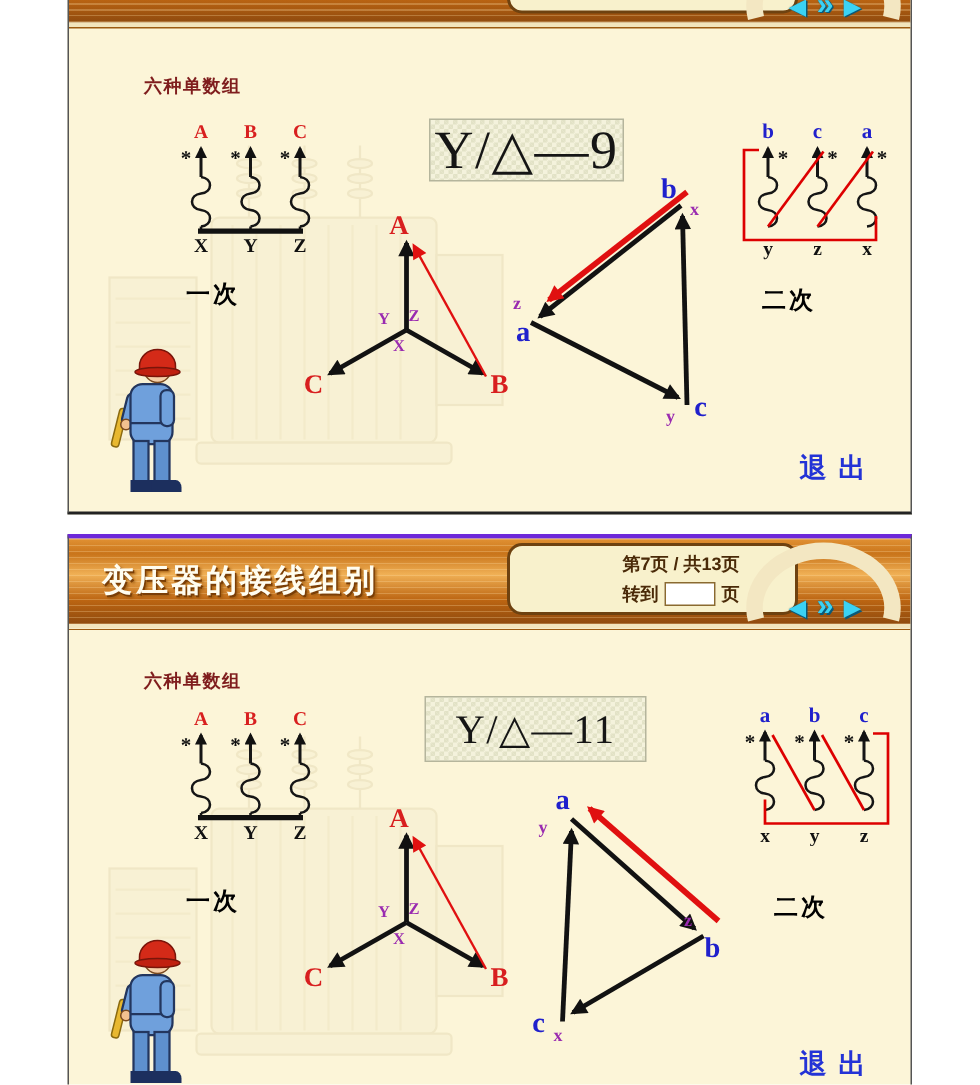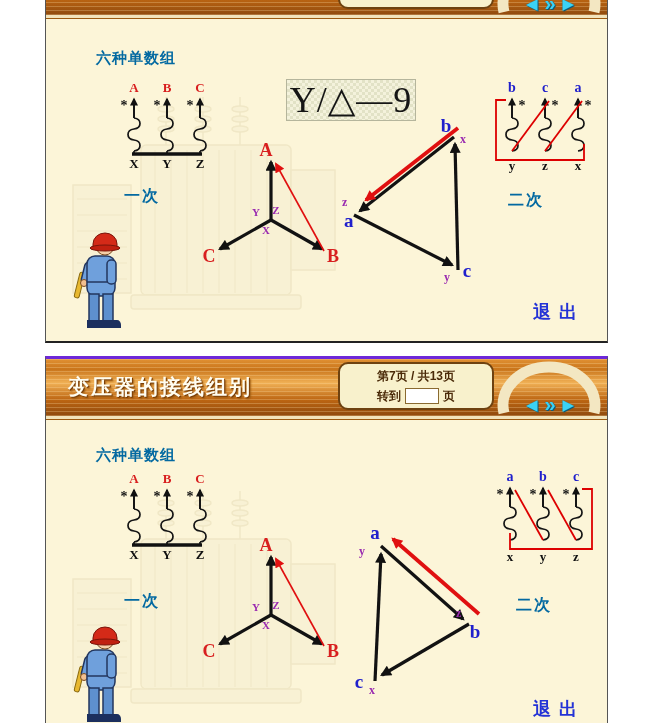--- a/index.html
+++ b/index.html
@@ -24,36 +24,36 @@
   }
   #slide1 .tbar{top:-42px;}
   #slide2 .tbar{top:0;}
   .tbar-title{
     position:absolute;left:22px;top:14px;font-size:21px;font-weight:bold;letter-spacing:2px;
     color:#FFFDF0;text-shadow:1px 1px 0 #7A3E06,2px 2px 2px #9C5A10;
   }
   .tbar-panel{
     position:absolute;left:292px;top:3px;width:152px;height:44px;
     background:#F8F1CC;border:2px solid #6E4210;border-radius:10px;
-    display:flex;flex-direction:column;justify-content:center;gap:3px;
+    display:flex;flex-direction:column;justify-content:center;gap:3px;padding-left:38px;
   }
   .tbar-panel .line{display:flex;align-items:center;justify-content:center;
     font-size:12px;font-weight:bold;color:#4A2A08;gap:4px;}
   .goto-input{width:28px;height:14px;border:1px solid #8A6A30;background:#fff;padding:0 2px;font-size:11px;}
   .navarc{position:absolute;left:448px;top:0;width:110px;height:57px;}
   .navbtns{
     position:absolute;left:452px;top:34px;width:104px;display:flex;justify-content:center;
     align-items:center;gap:7px;color:#3BD2F4;
     text-shadow:1px 1px 0 #0A5A7A,0 0 1px #076286;
   }
   .navbtns .arr{font-size:15px;cursor:pointer;}
   .navbtns .skip{font-size:20px;font-weight:bold;cursor:pointer;}
   
-  .group-label{position:absolute;font-size:15px;font-weight:600;color:#0369a1;letter-spacing:1px;}
-  .side-label{position:absolute;font-size:16px;font-weight:600;color:#0369a1;letter-spacing:2px;}
+  .group-label{position:absolute;font-size:12px;font-weight:600;color:#7f1d1d;letter-spacing:1px;}
+  .side-label{position:absolute;font-size:16px;font-weight:600;color:#000000;letter-spacing:2px;}
   .connbox{
     position:absolute;display:flex;align-items:center;justify-content:center;
     background-color:#F4F2DC;
     background-image:
       linear-gradient(45deg,#E2E2C6 25%,rgba(0,0,0,0) 25%,rgba(0,0,0,0) 75%,#E2E2C6 75%),
       linear-gradient(45deg,#E2E2C6 25%,rgba(0,0,0,0) 25%,rgba(0,0,0,0) 75%,#E2E2C6 75%);
     background-size:6px 6px;background-position:0 0,3px 3px;
     border:1px solid #B5B59C;
     font-family:"Liberation Serif",serif;font-size:36px;color:#151515;letter-spacing:1px;
   }
@@ -354,20 +354,21 @@
     <text class="wl-red" x="53" y="12" text-anchor="middle">B</text>
     <text class="wl-red" x="86" y="12" text-anchor="middle">C</text>
     <text class="star" x="10" y="30" text-anchor="middle">*</text>
     <text class="star" x="43" y="30" text-anchor="middle">*</text>
     <text class="star" x="76" y="30" text-anchor="middle">*</text>
     <text class="wl-blk" x="20" y="88" text-anchor="middle">X</text>
     <text class="wl-blk" x="53" y="88" text-anchor="middle">Y</text>
     <text class="wl-blk" x="86" y="88" text-anchor="middle">Z</text>
   </svg>
 
+  <div class="connbox" style="left:237px;top:105px;width:146px;height:42px;font-size:27px">Y/△—11</div>
 
   <svg style="position:absolute;left:440px;top:110px" width="110" height="95" viewBox="0 0 110 95">
     <g stroke="#151515" stroke-width="2" fill="none">
       <line x1="24" y1="38" x2="24" y2="19" marker-end="url(#mk2b)"></line>
       <line x1="57" y1="38" x2="57" y2="19" marker-end="url(#mk2b)"></line>
       <line x1="90" y1="38" x2="90" y2="19" marker-end="url(#mk2b)"></line>
     </g>
     <g stroke="#151515" stroke-width="1.7" fill="none">
       <path d="M24,38 c8,1 8,10 0,11 c-8,1 -8,10 0,11 c8,1 8,10 0,11"></path>
       <path d="M57,38 c8,1 8,10 0,11 c-8,1 -8,10 0,11 c8,1 8,10 0,11"></path>

